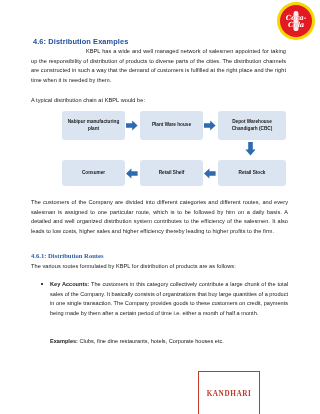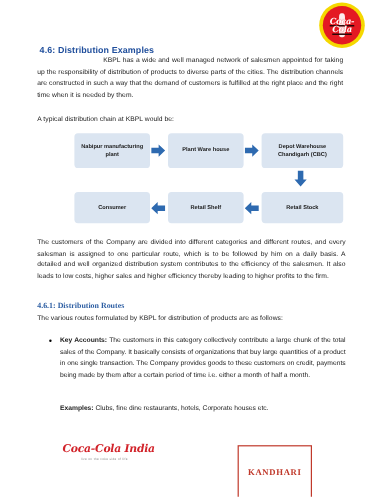--- a/index.html
+++ b/index.html
@@ -13,29 +13,28 @@
     position: relative;
     overflow: hidden;
     font-family: "Liberation Sans", sans-serif;
     color: #000000;
   }
 
   
   .cc-roundel {
     position: absolute;
     top: 2px;
-    right: 16px;
+    right: 5px;
     width: 38px;
     height: 38px;
     border-radius: 50%;
     background: #f5d800;
     display: flex;
     align-items: center;
     justify-content: center;
-    text-decoration: underline;
   }
   .cc-roundel-inner {
     width: 32px;
     height: 32px;
     border-radius: 50%;
     background: #e41a23;
     position: relative;
     display: flex;
     align-items: center;
     justify-content: center;
@@ -301,23 +300,19 @@
   <div class="para p-routes">The various routes formulated by KBPL for distribution of products are as follows:</div>
 
   <div class="bullet-item">
     <span class="bullet-dot"></span>
     <span class="lead">Key Accounts:</span><span> The customers in this category collectively contribute a large chunk of the total sales of the Company. It basically consists of organizations that buy large quantities of a product in one single transaction. The Company provides goods to these customers on credit, payments being made by them after a certain period of time i.e. either a month of half a month.</span>
   </div>
   <div class="examples-line">
     <span class="lead">Examples:</span><span> Clubs, fine dine restaurants, hotels, Corporate houses etc.</span>
   </div>
 
-  <div class="footer-cc">
-    <div class="footer-cc-script">Coca-Cola India</div>
-    <div class="footer-cc-tag">live on the coke side of life</div>
-  </div>
 
   <div class="footer-kandhari">
     <div class="kandhari-box">KANDHARI</div>
     <div class="kandhari-tag">beverages pvt limited</div>
   </div>
 
 </div>
 
 </body></html>

